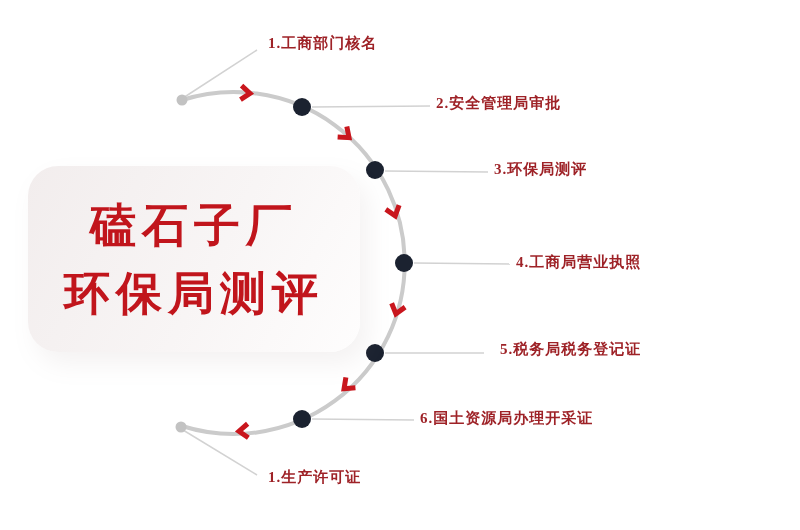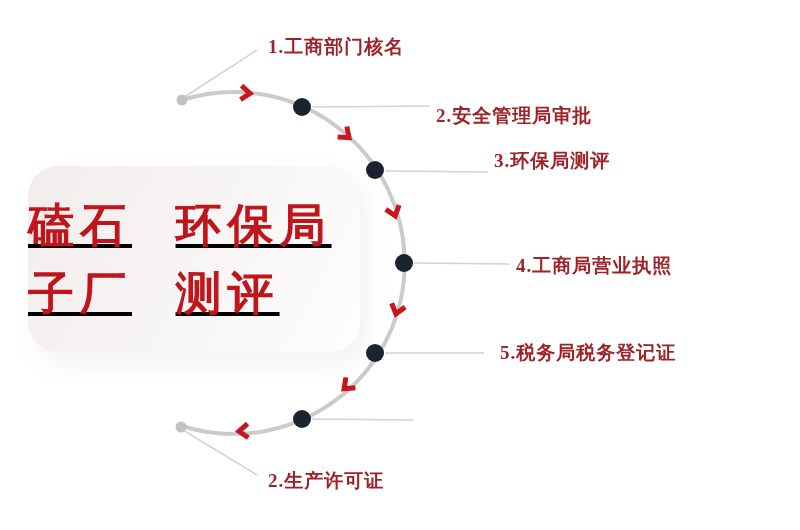--- a/index.html
+++ b/index.html
@@ -23,37 +23,37 @@
   .title-card {
     position: absolute;
     left: 28px;
     top: 166px;
     width: 332px;
     height: 186px;
     border-radius: 30px;
     background: linear-gradient(118deg, #f2eded 0%, #f8f5f5 55%, #fefdfd 100%);
     box-shadow: 8px 12px 24px rgba(150, 130, 130, 0.10);
     display: flex;
+    flex-direction: column;
     align-items: center;
     justify-content: center;
-    text-decoration: underline;
   }
   .title-line {
     color: #c1151c;
     font-size: 46px;
     font-weight: 900;
     letter-spacing: 6px;
     line-height: 68px;
     font-family: "Liberation Sans", sans-serif;
   }
   .step-label {
     position: absolute;
     white-space: nowrap;
     color: #9e2227;
-    font-size: 19px;
+    font-size: 15px;
     font-weight: 600;
     letter-spacing: 1px;
     font-family: "Liberation Serif", serif;
   }
 </style>
 </head>
 <body>
 
 <div class="canvas">
 
@@ -97,19 +97,20 @@
       <path d="M -5 -7 L 4 0 L -5 7" fill="none" stroke="#c9161d" stroke-width="5"></path>
     </g>
   </svg>
 
   <div class="title-card">
     <div class="title-line">磕石子厂</div>
     <div class="title-line">环保局测评</div>
   </div>
 
   <div class="step-label" style="left:268px; top:34px;">1.工商部门核名</div>
-  <div class="step-label" style="left:436px; top:103px;text-align:right;">2.安全管理局审批</div>
-  <div class="step-label" style="left:494px; top:148px;">3.环保局测评</div>
+  <div class="step-label" style="left:436px; top:94px;text-align:right;">2.安全管理局审批</div>
+  <div class="step-label" style="left:494px; top:160px;">3.环保局测评</div>
   <div class="step-label" style="left:516px; top:253px;">4.工商局营业执照</div>
   <div class="step-label" style="left:500px; top:340px;">5.税务局税务登记证</div>
-  <div class="step-label" style="left:268px; top:468px;">2.生产许可证</div>
+  <div class="step-label" style="left:420px; top:409px;">6.国土资源局办理开采证</div>
+  <div class="step-label" style="left:268px; top:468px;">1.生产许可证</div>
 
 </div>
 
 </body></html>

